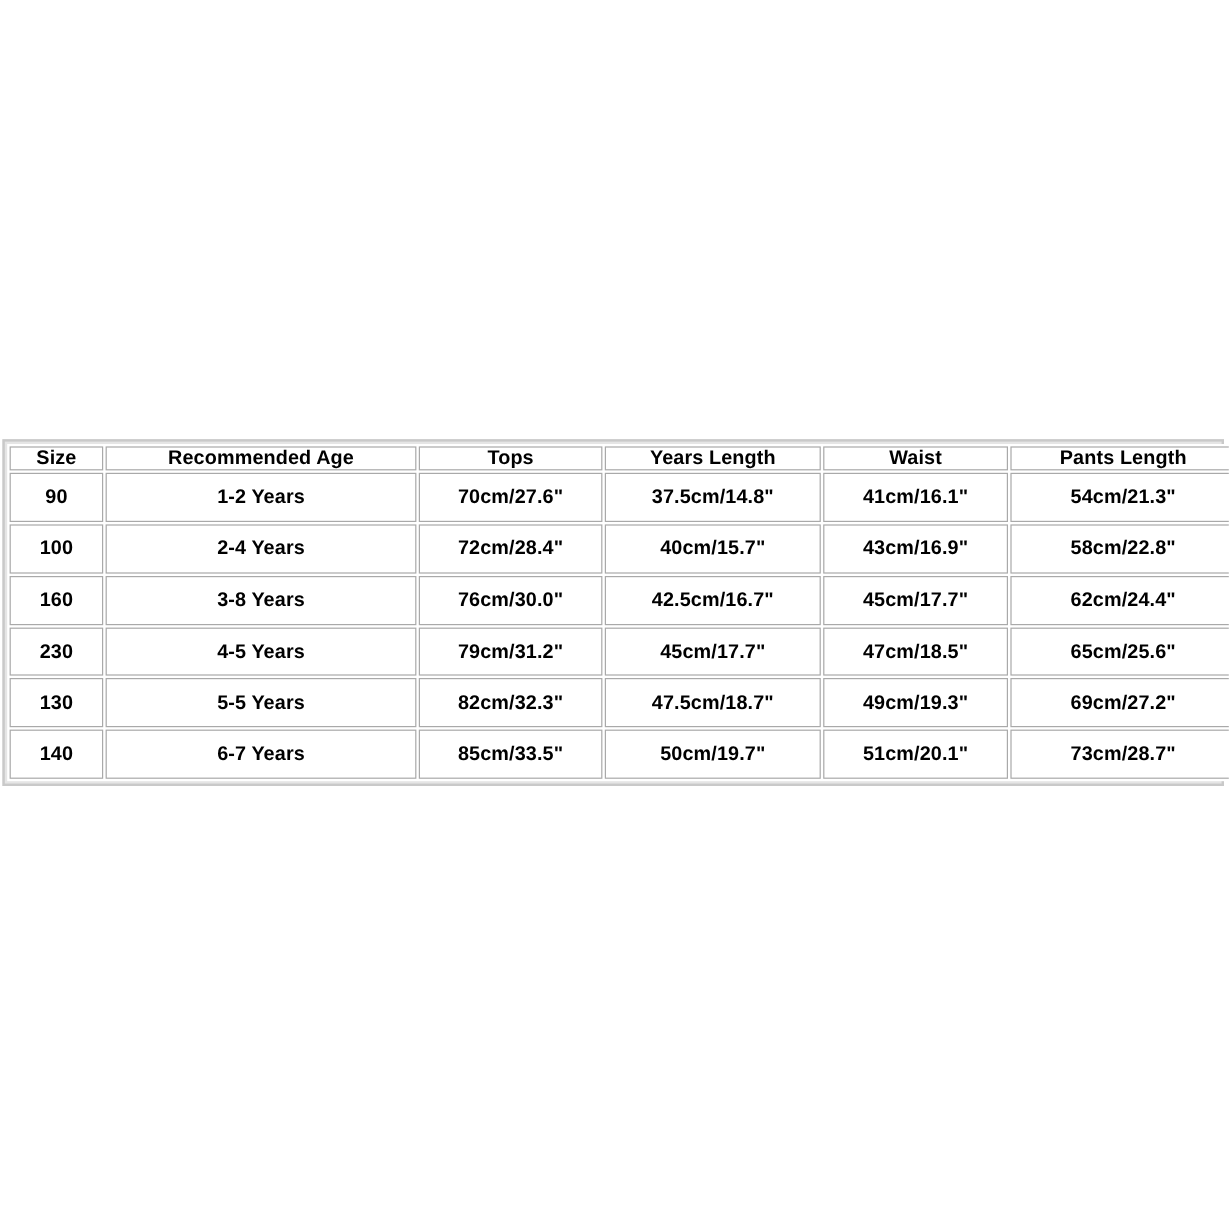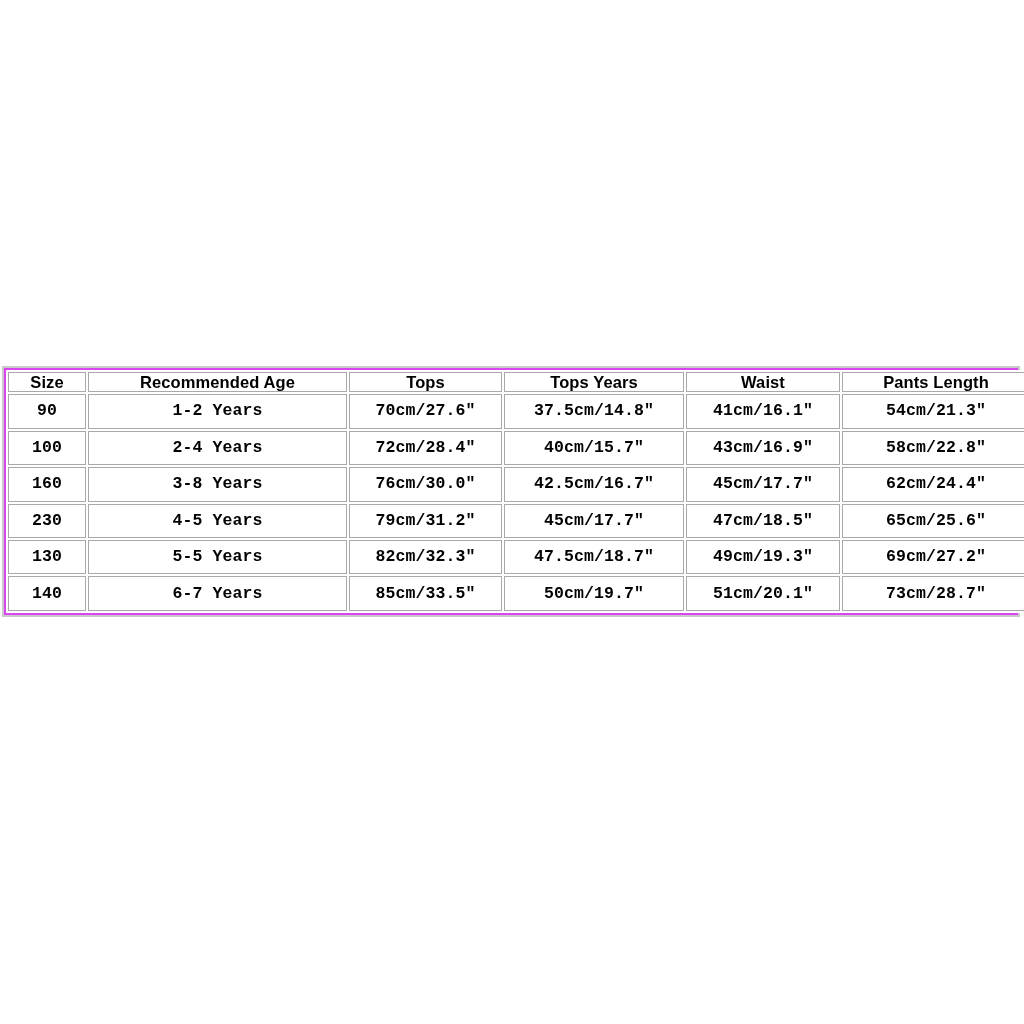--- a/index.html
+++ b/index.html
@@ -13,24 +13,24 @@
     font-family: "Liberation Sans", sans-serif;
     overflow: hidden;
     position: relative;
   }
 
   #size-chart-wrap {
     position: absolute;
     left: 2px;
     top: 366px;
     width: 1018px;
-    height: 251px;
+    height: 289px;
     box-sizing: border-box;
     border: 2px solid #c9c9c9;
-    background: #d946ef;
+    background: #e5e5e5;
     padding: 2px 2px 2px 2px;
   }
 
   table.size-chart {
     width: 100%;
     height: 100%;
     border-collapse: separate;
     border-spacing: 2px 2px;
     table-layout: fixed;
     background: #ffffff;
@@ -51,21 +51,20 @@
   }
 
   table.size-chart th {
     font-size: 16.5px;
     letter-spacing: 0.1px;
   }
 
   table.size-chart td {
     font-size: 16.5px;
     letter-spacing: 0.1px;
-    font-family: Liberation Mono, monospace;
   }
 
   
   col.c-size        { width: 78px;  }
   col.c-age         { width: 259px; }
   col.c-bust        { width: 153px; }
   col.c-tops        { width: 180px; }
   col.c-waist       { width: 154px; }
   col.c-pants       { width: 188px; }
 </style>
@@ -80,21 +79,21 @@
       <col class="c-bust">
       <col class="c-tops">
       <col class="c-waist">
       <col class="c-pants">
     </colgroup>
     <thead>
       <tr>
         <th>Size</th>
         <th>Recommended Age</th>
         <th>Tops</th>
-        <th>Tops Years</th>
+        <th>Years Length</th>
         <th>Waist</th>
         <th>Pants Length</th>
       </tr>
     </thead>
     <tbody>
       <tr>
         <td>90</td>
         <td>1-2 Years</td>
         <td>70cm/27.6"</td>
         <td>37.5cm/14.8"</td>

